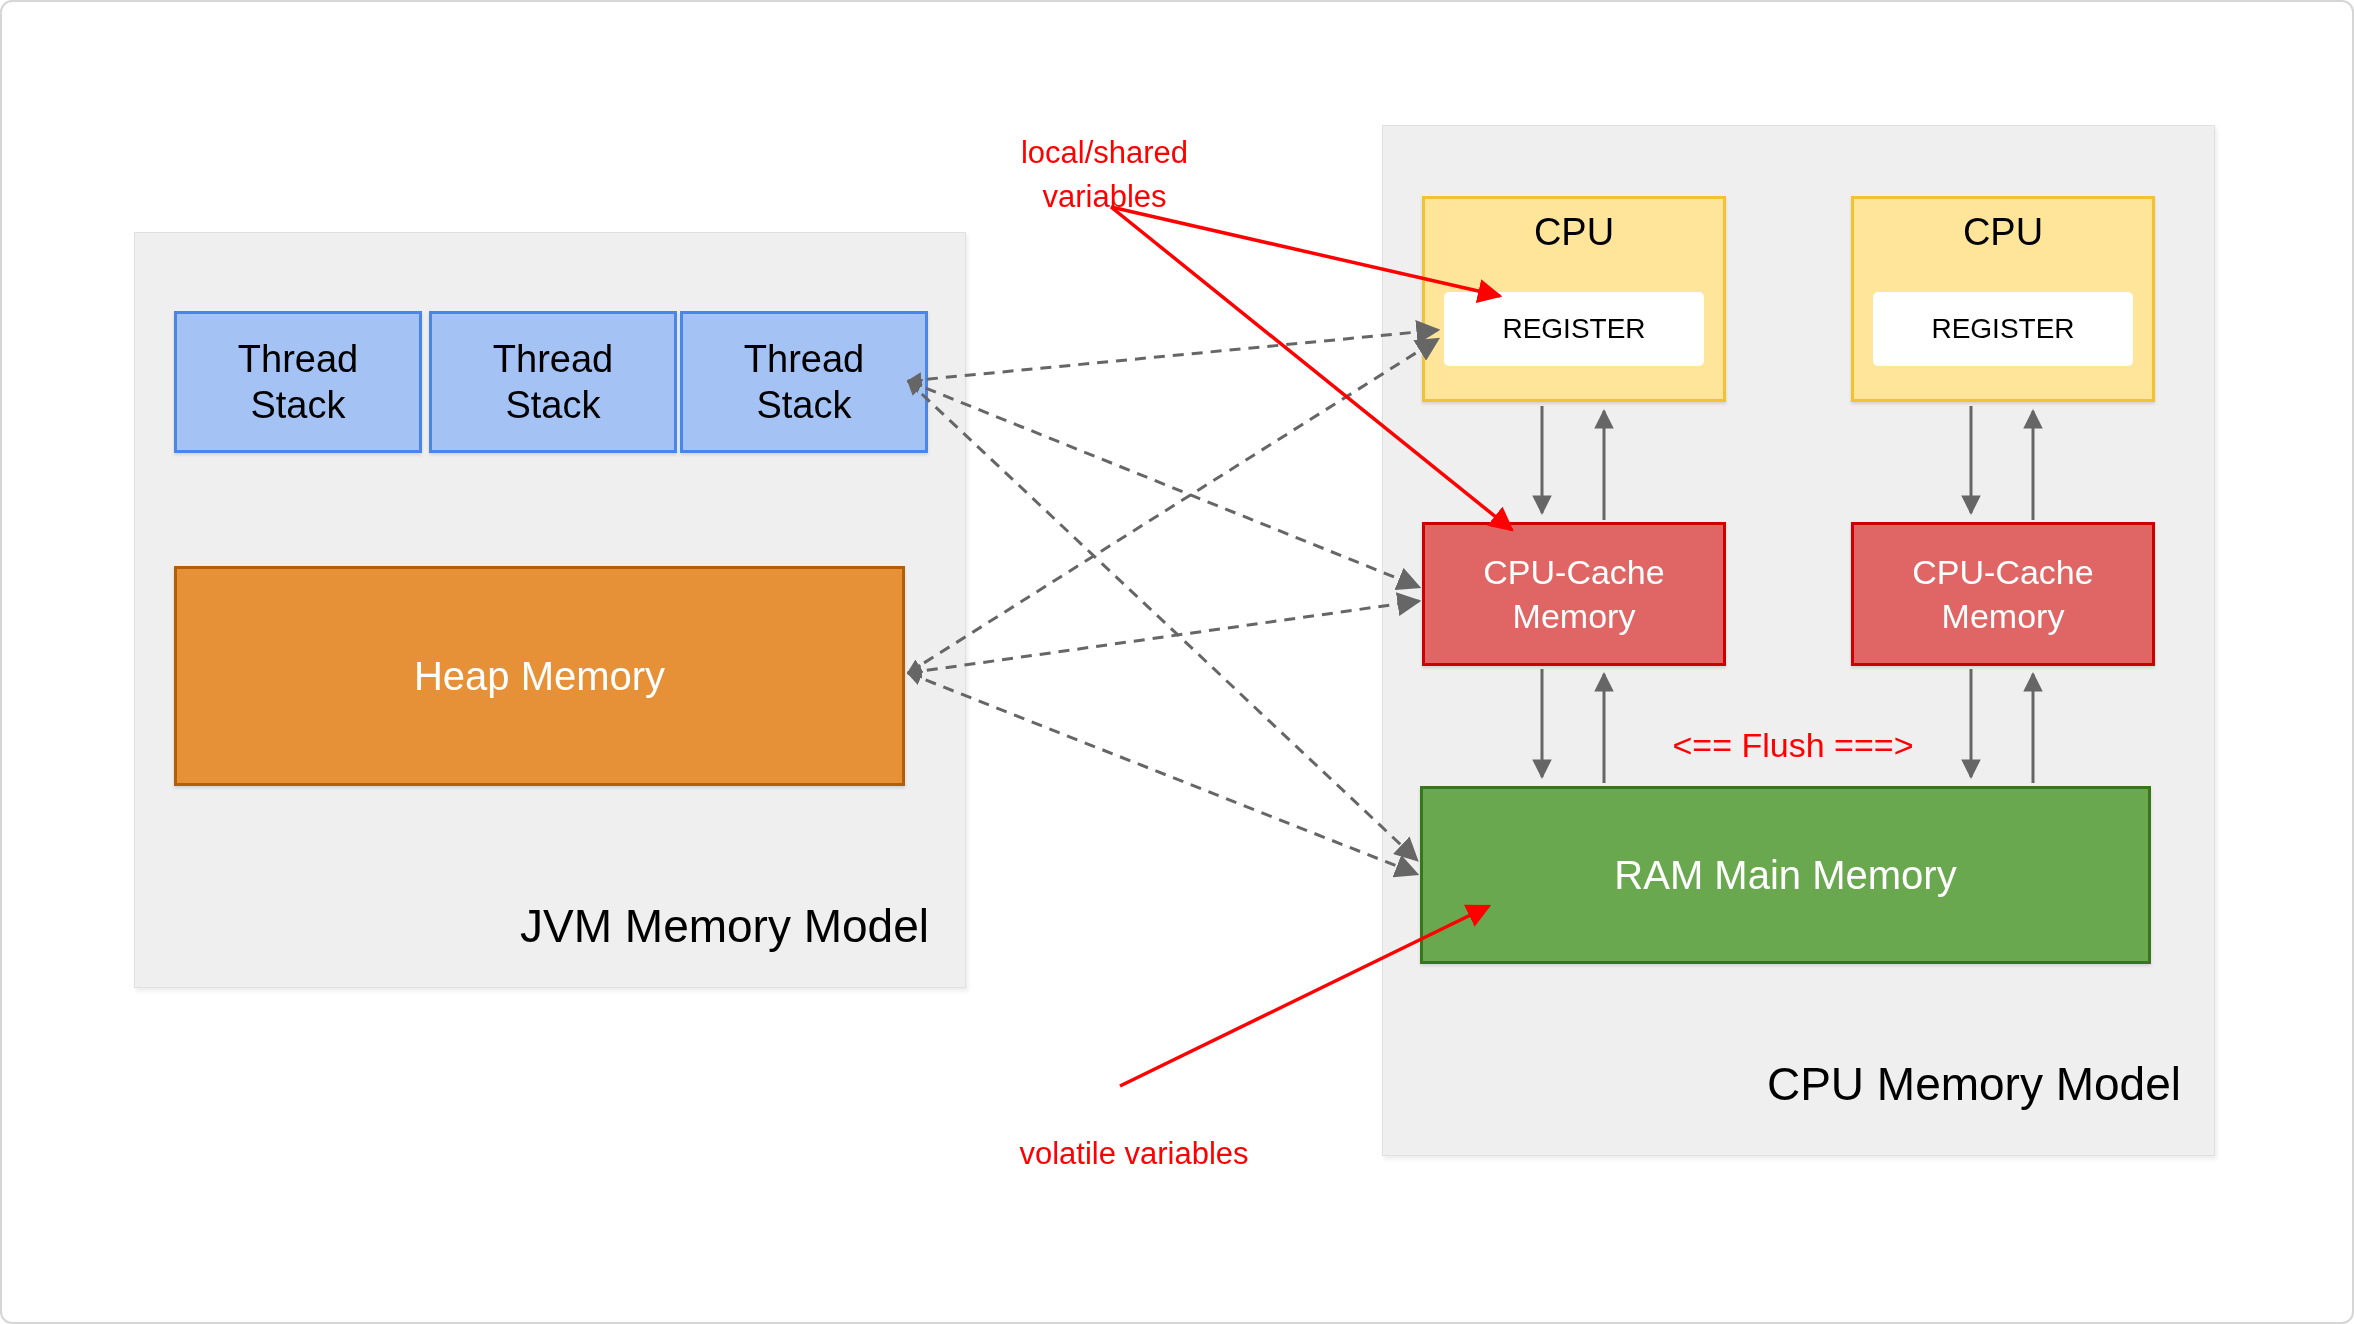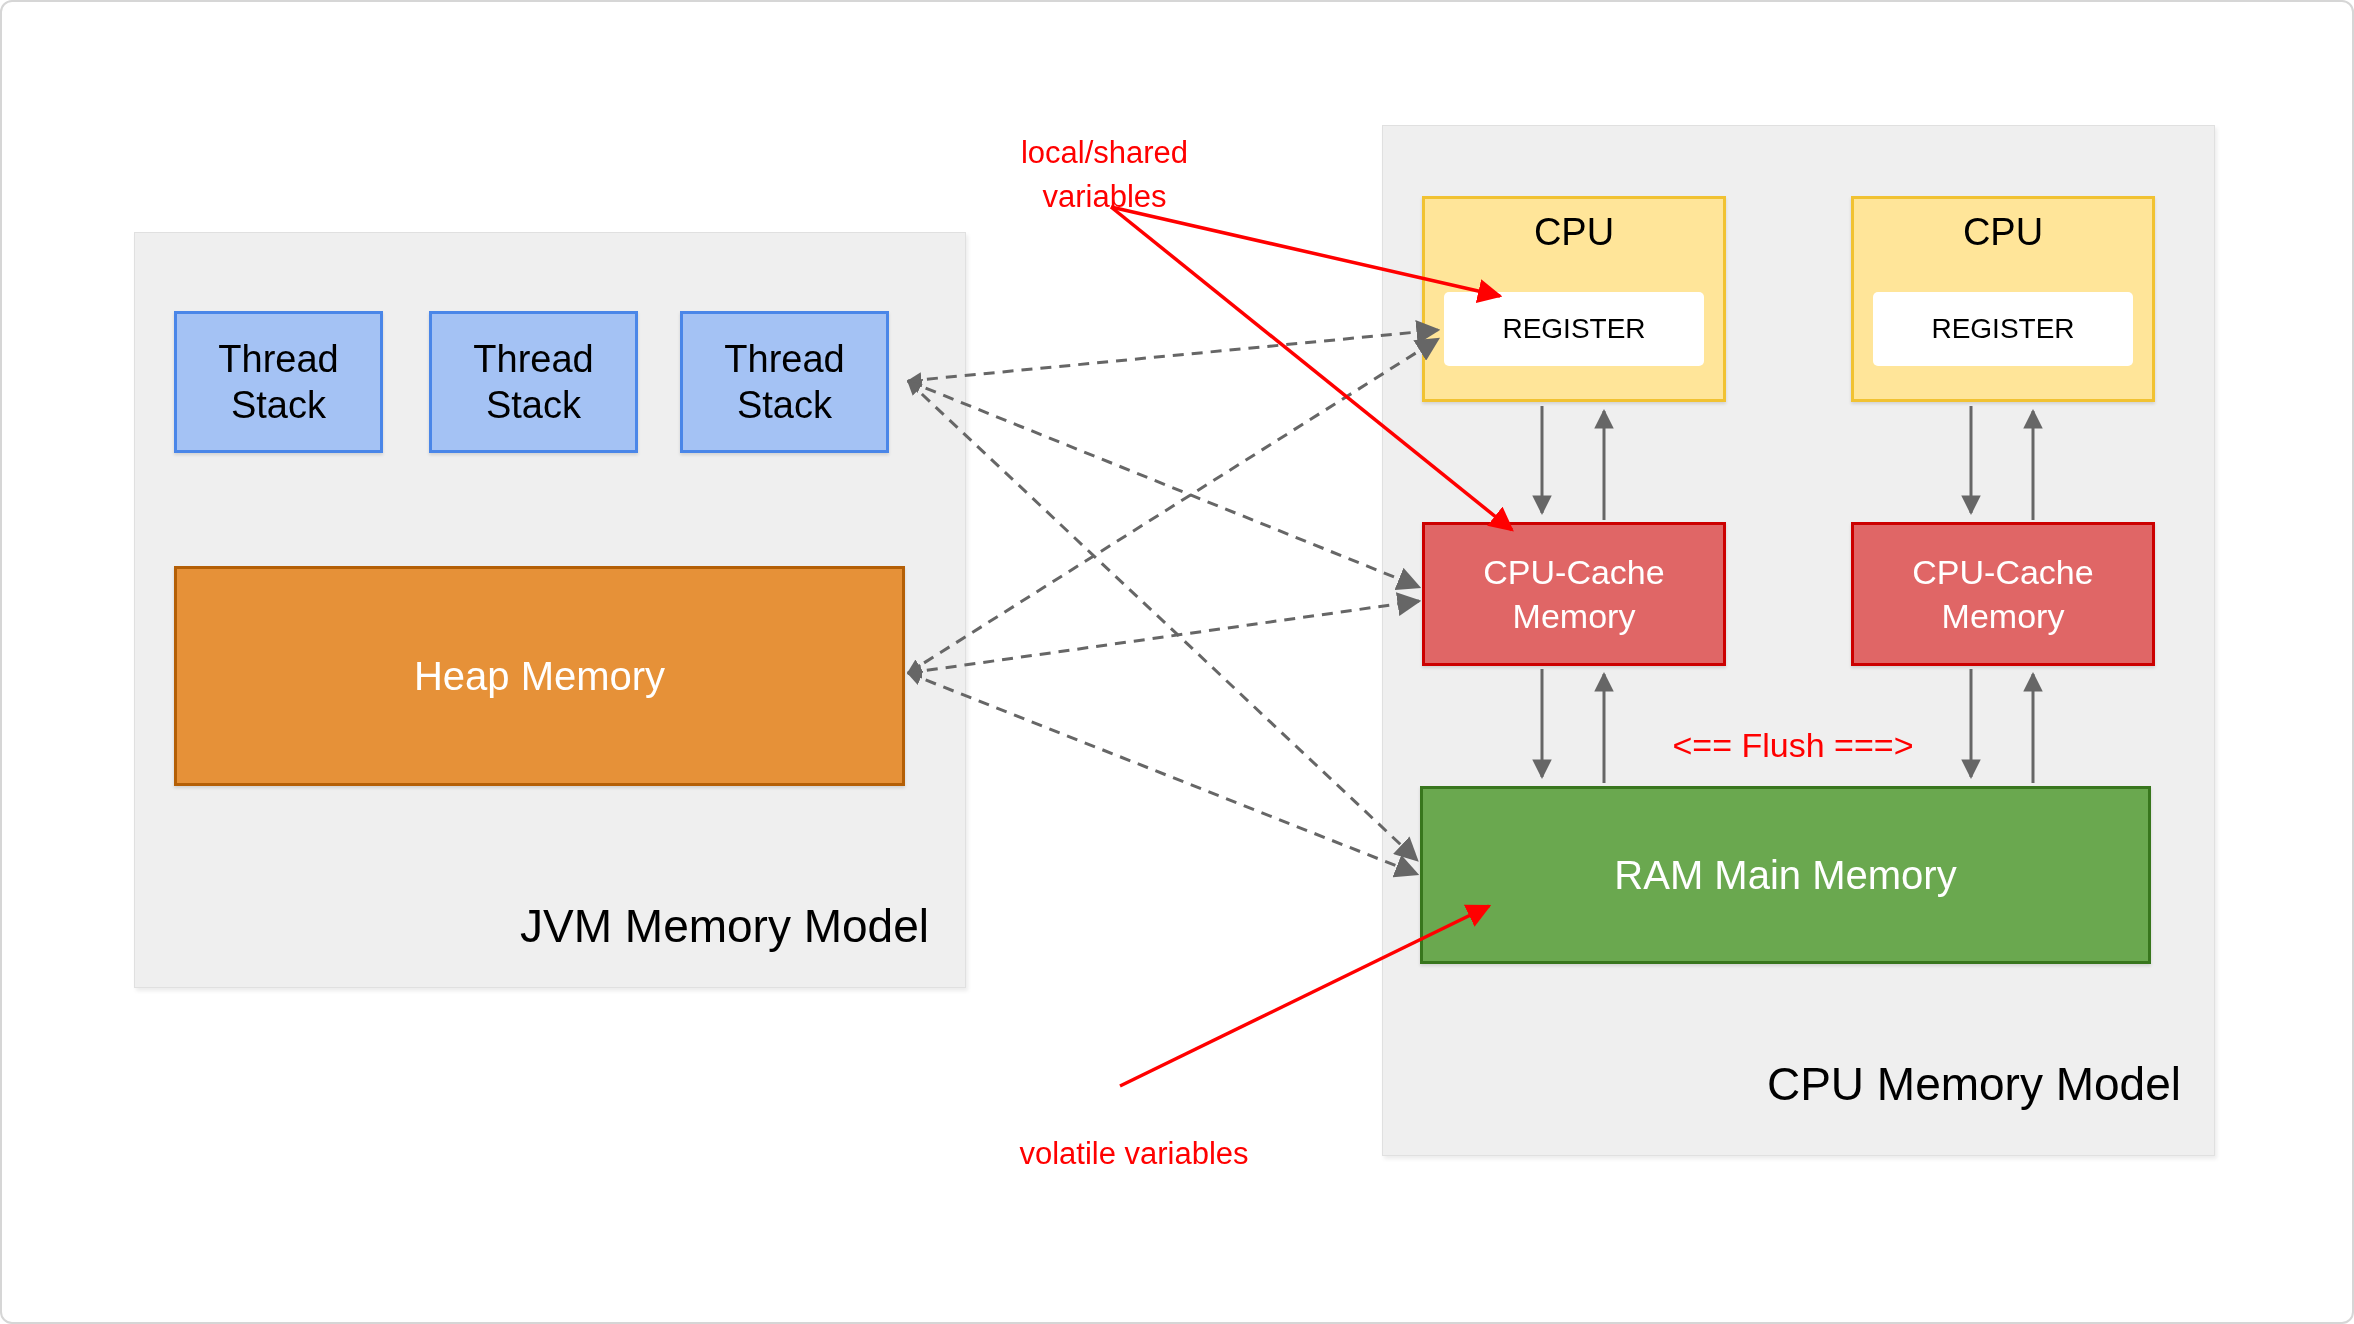--- a/index.html
+++ b/index.html
@@ -14,21 +14,21 @@
   }
   #jvm-container { left:132px; top:230px; width:830px; height:754px; }
   #cpu-container { left:1380px; top:123px; width:831px; height:1029px; }
 
   .box {
     position:absolute; box-sizing:border-box; display:flex; flex-direction:column;
     align-items:center; justify-content:center; text-align:center;
     box-shadow:0 2px 3px rgba(0,0,0,0.12);
   }
   .thread-stack {
-    top:78px; width:209px; height:142px;
+    top:78px; width:248px; height:142px;
     background:#A4C2F4; border:3px solid #4A86E8;
     font-size:38px; line-height:1.22; color:#000; padding:0 18px;
   }
   #thread-stack-1 { left:39px; } #thread-stack-2 { left:294px; } #thread-stack-3 { left:545px; }
 
   .heap {
     left:39px; top:333px; width:731px; height:220px;
     background:#E69138; border:3px solid #B45F06; color:#fff; font-size:40px;
   }
   .section-title { position:absolute; font-size:46px; color:#000; white-space:nowrap; }

